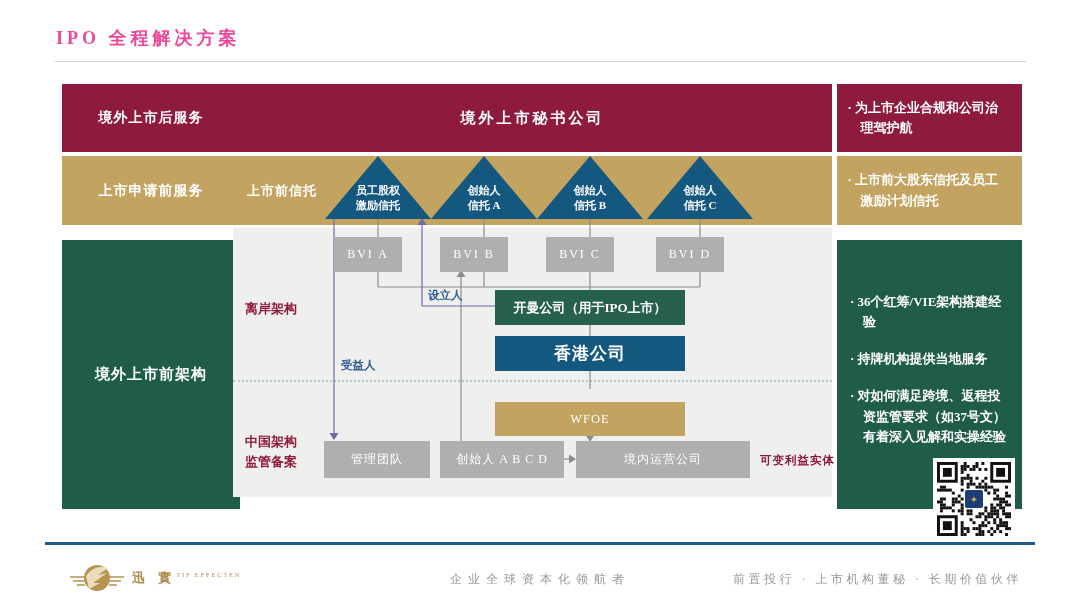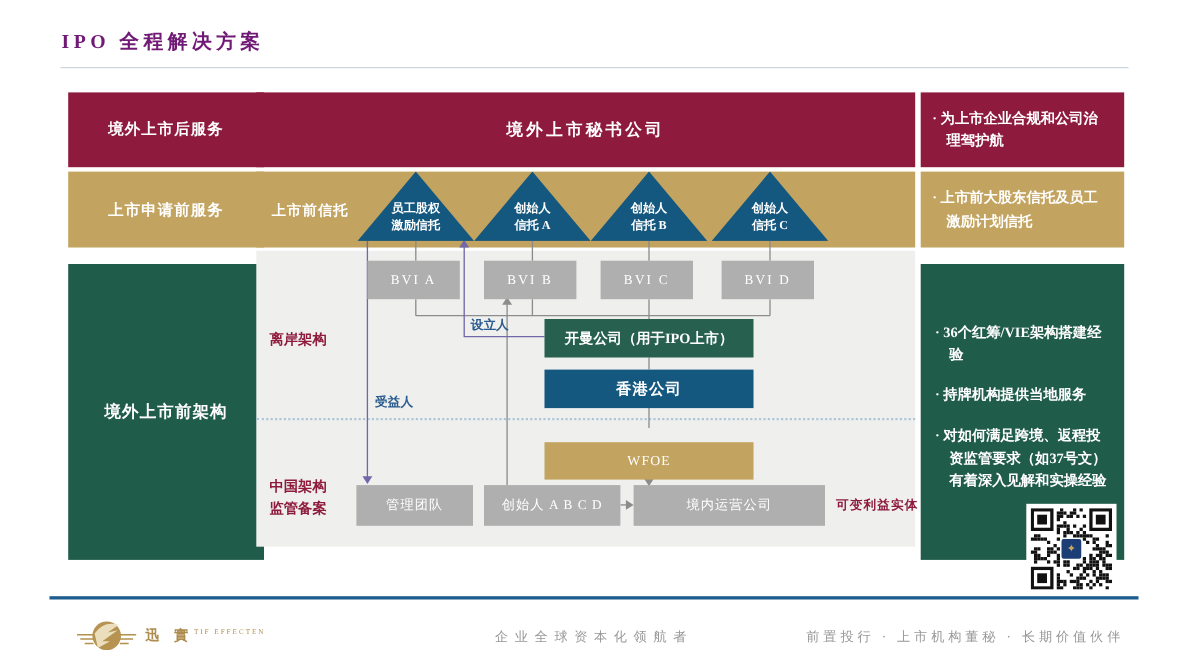--- a/index.html
+++ b/index.html
@@ -1,21 +1,21 @@
 <!DOCTYPE html>
 <html><head>
 <meta charset="utf-8">
 <style>
   html,body{margin:0;padding:0;background:#fff;}
   .page{position:relative;width:1080px;height:608px;background:#ffffff;overflow:hidden;
         font-family:"Liberation Serif","DejaVu Serif",serif;}
 
   
   .title{position:absolute;left:56px;top:26px;font-size:18px;font-weight:bold;
-         color:#701a75;letter-spacing:4px;}
+         color:#ec4899;letter-spacing:4px;}
   .title-rule{position:absolute;left:55px;top:61px;width:971px;height:1px;background:#C7D2DB;}
 
   
   .cell{position:absolute;display:flex;align-items:center;justify-content:center;}
   .crimson{background:#8E1B3E;}
   .goldbg{background:#C2A35F;}
   .greenbg{background:#205C4A;}
   .left-col{left:62px;width:178px;}
   .mid-col{left:233px;width:599px;}
   .right-col{left:837px;width:185px;}
@@ -44,23 +44,23 @@
 
   
   .triangle{position:absolute;top:156px;width:106px;height:63px;background:#14577F;
         clip-path:polygon(50% 0%,0% 100%,100% 100%);
         display:flex;flex-direction:column;justify-content:flex-end;align-items:center;
         padding-bottom:7px;box-sizing:border-box;}
   .triangle span{display:block;color:#fff;font-size:11px;line-height:1.3;font-weight:600;text-align:center;}
 
   
   .box{position:absolute;display:flex;align-items:center;justify-content:center;color:#fff;}
-  .bvi{top:237px;width:84px;height:35px;background:#AFAFAF;font-size:12px;letter-spacing:2px;}
+  .bvi{top:237px;width:68px;height:35px;background:#AFAFAF;font-size:12px;letter-spacing:2px;}
   .cayman{left:495px;top:290px;width:190px;height:35px;background:#27604E;font-size:13px;font-weight:bold;}
-  .hk{left:495px;top:336px;width:190px;height:35px;background:#14577F;font-size:14px;font-weight:bold;letter-spacing:1px;}
+  .hk{left:495px;top:336px;width:190px;height:35px;background:#14577F;font-size:17px;font-weight:bold;letter-spacing:1px;}
   .wfoe{left:495px;top:402px;width:190px;height:34px;background:#C2A35F;font-size:12.5px;letter-spacing:1px;}
   .graybox{top:441px;height:37px;background:#AFAFAF;font-size:12px;letter-spacing:1px;}
 
   
   .redlabel{position:absolute;color:#8E1B3C;font-weight:bold;font-size:13px;line-height:1.5;}
   .vie{font-size:11.5px;letter-spacing:1px;}
 
   
   .bluelabel{position:absolute;color:#2B5C8F;font-size:11.5px;font-weight:600;}
 

